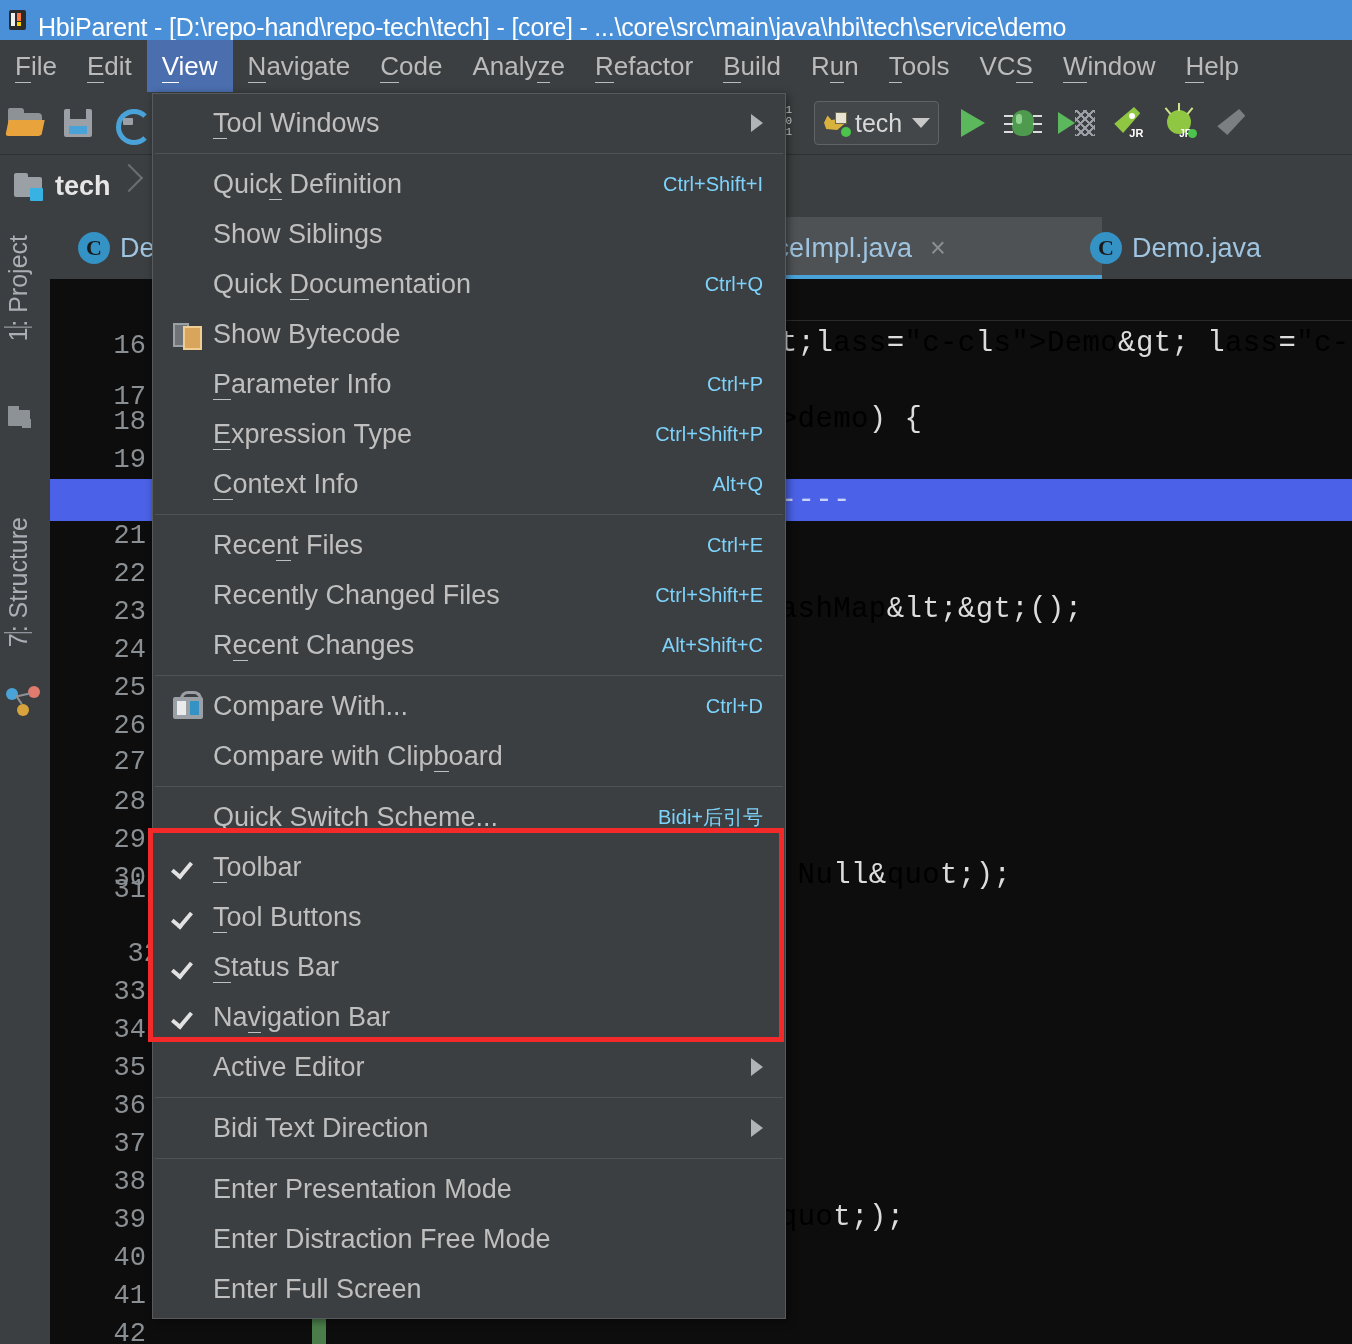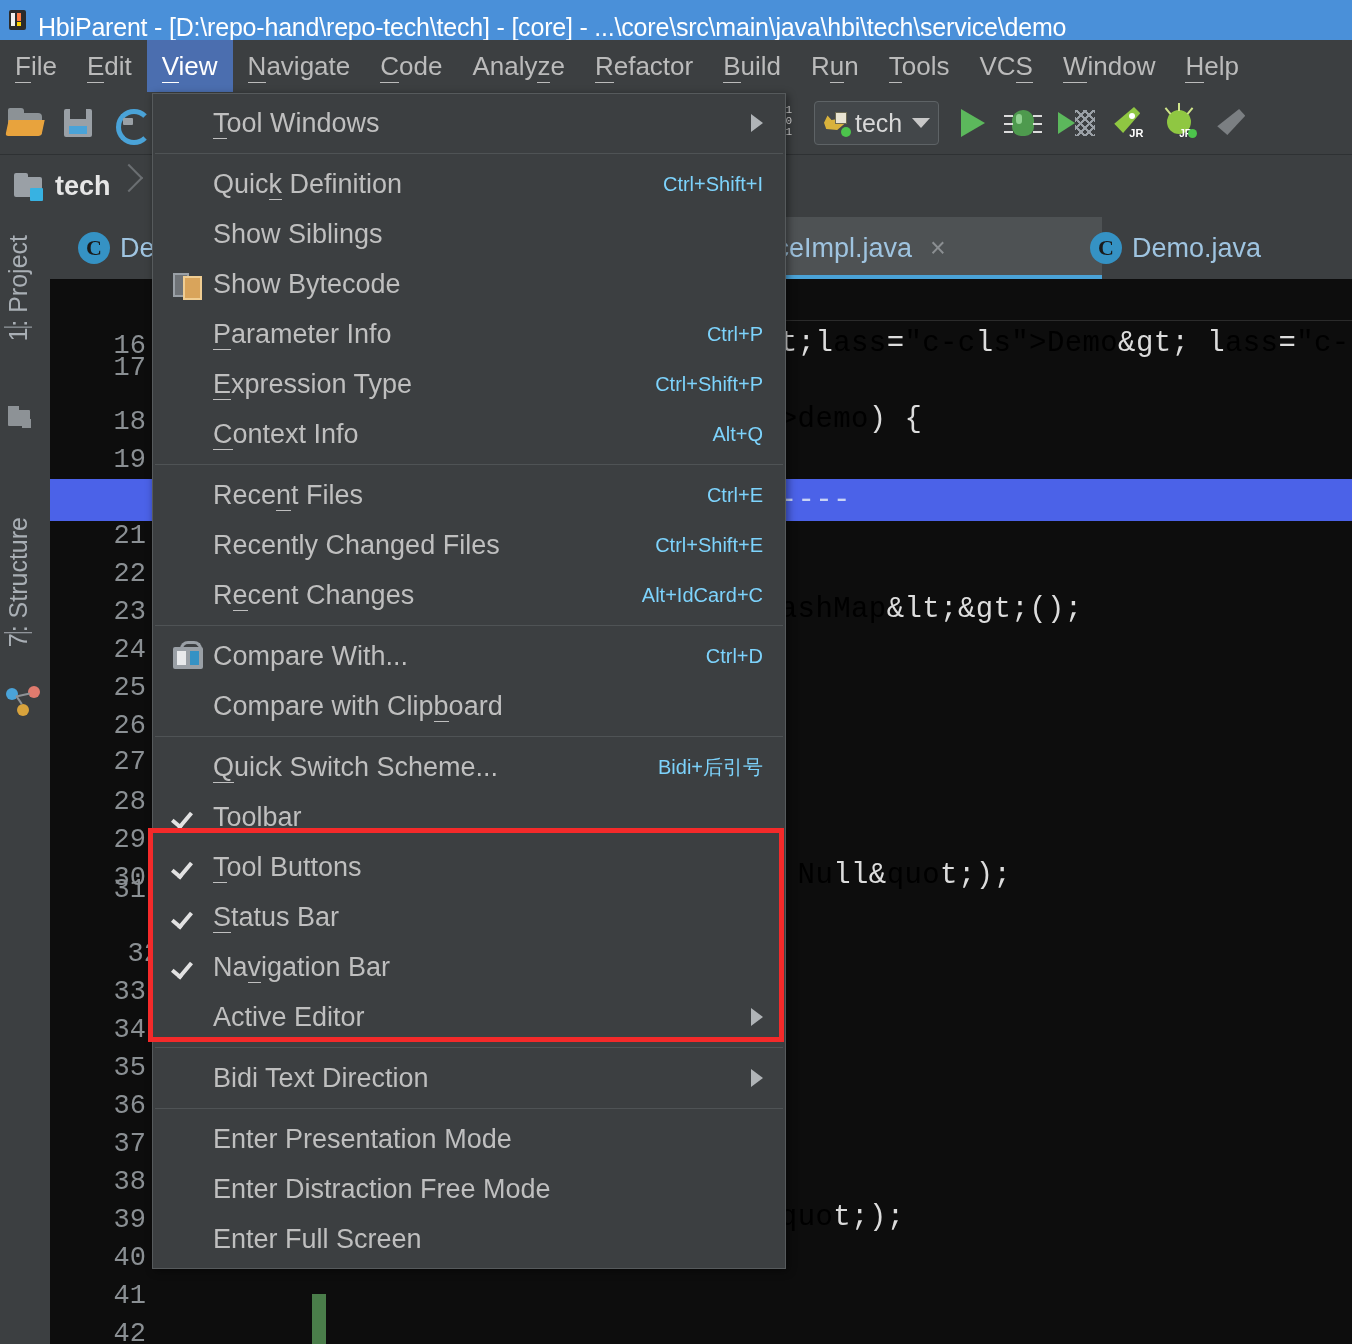--- a/index.html
+++ b/index.html
@@ -816,21 +816,21 @@
           <span>C</span>
         </div>
       <div class="tab-label">Demo.java</div>
     </div>
   </div>
 
   <div class="editor">
     <div class="editor-top-strip"></div>
     <div class="gutter" id="gutter">
         <div class="lineno" style="top: 52px;">16</div>
-        <div class="lineno" style="top: 74px;">17</div>
+        <div class="lineno" style="top: 103px;">17</div>
         <div class="lineno" style="top: 128px;">18</div>
         <div class="lineno" style="top: 166px;">19</div>
         <div class="lineno" style="top: 204px;">20</div>
         <div class="lineno" style="top: 242px;">21</div>
         <div class="lineno" style="top: 280px;">22</div>
         <div class="lineno" style="top: 318px;">23</div>
         <div class="lineno" style="top: 356px;">24</div>
         <div class="lineno" style="top: 394px;">25</div>
         <div class="lineno" style="top: 432px;">26</div>
         <div class="lineno" style="top: 468px;">27</div>
@@ -890,20 +890,25 @@
       <div class="dd-item">
         <div class="dd-iconcell"></div>
         <div class="dd-label">Quic<span class="mn">k</span> Definition</div>
         <div class="dd-shortcut">Ctrl+Shift+I</div>
       </div>
       <div class="dd-item">
         <div class="dd-iconcell"></div>
         <div class="dd-label">Show Siblings</div>
       </div>
       <div class="dd-item">
+        <div class="dd-iconcell"></div>
+        <div class="dd-label">Quick <span class="mn">D</span>ocumentation</div>
+        <div class="dd-shortcut">Ctrl+Q</div>
+      </div>
+      <div class="dd-item">
         <div class="dd-iconcell ic-bytecode">
           <div class="bc-a"></div>
           <div class="bc-b"></div>
         </div>
         <div class="dd-label">Show Bytecode</div>
       </div>
       <div class="dd-item">
         <div class="dd-iconcell"></div>
         <div class="dd-label"><span class="mn">P</span>arameter Info</div>
         <div class="dd-shortcut">Ctrl+P</div>
@@ -925,21 +930,21 @@
         <div class="dd-shortcut">Ctrl+E</div>
       </div>
       <div class="dd-item">
         <div class="dd-iconcell"></div>
         <div class="dd-label">Recently Changed Files</div>
         <div class="dd-shortcut">Ctrl+Shift+E</div>
       </div>
       <div class="dd-item">
         <div class="dd-iconcell"></div>
         <div class="dd-label">R<span class="mn">e</span>cent Changes</div>
-        <div class="dd-shortcut">Alt+IdCard+C</div>
+        <div class="dd-shortcut">Alt+Shift+C</div>
       </div>
       <div class="dd-sep"></div>
       <div class="dd-item">
         <div class="dd-iconcell ic-compare">
           <div class="cp-handle"></div>
           <div class="cp-box"></div>
           <div class="cp-l"></div>
           <div class="cp-r"></div>
         </div>
         <div class="dd-label">Compare With...</div>

